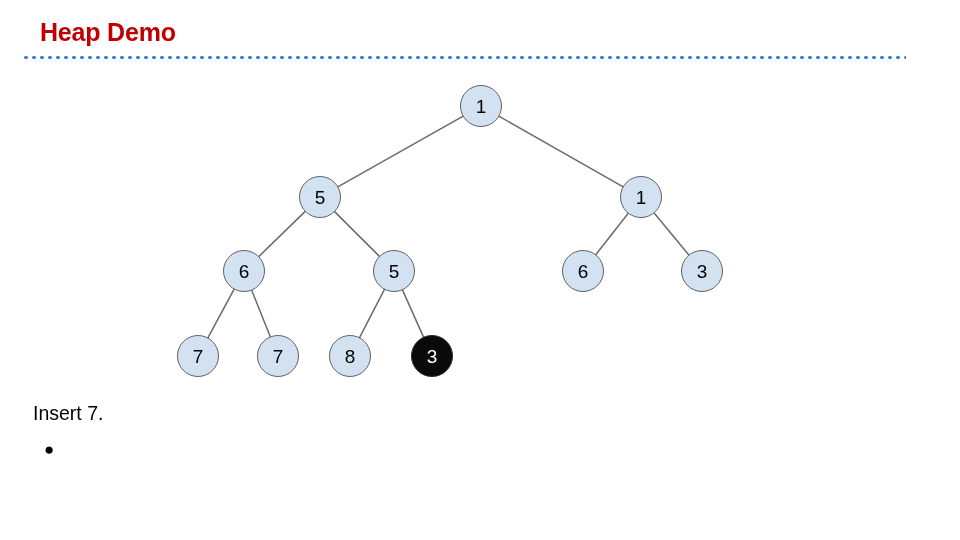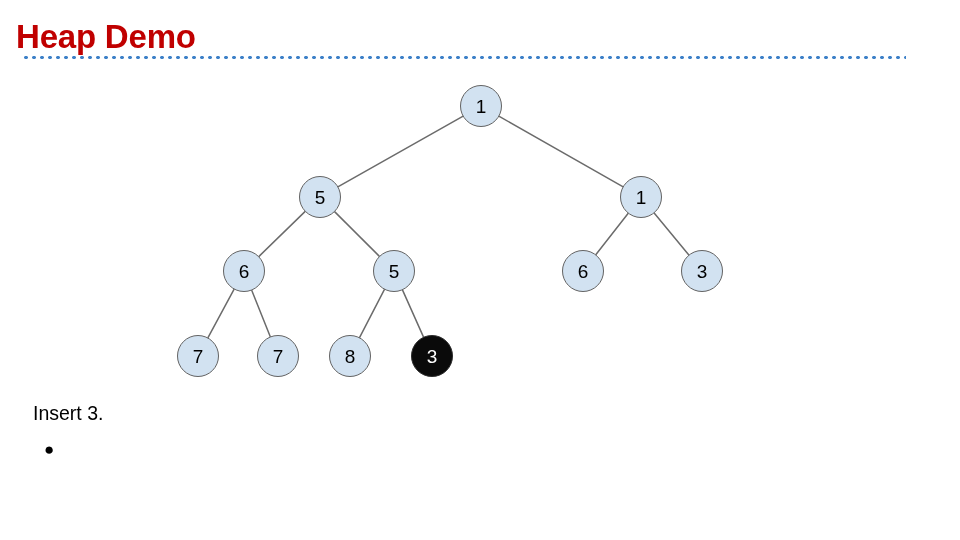--- a/index.html
+++ b/index.html
@@ -17,23 +17,23 @@
   #slide {
     position: relative;
     width: 960px;
     height: 540px;
     background: #FFFFFF;
   }
 
   
   #title {
     position: absolute;
-    left: 16px;
+    left: 40px;
     top: 18px;
-    font-size: 33px;
+    font-size: 25px;
     font-weight: bold;
     color: #C00000;
     letter-spacing: -0.2px;
     white-space: nowrap;
   }
 
   
   #title-rule {
     position: absolute;
     left: 22px;
@@ -175,19 +175,19 @@
         <div class="node" style="left: 329px; top: 335px; width: 42px; height: 42px;">
           <span class="node-label">8</span>
         </div>
         <div class="node highlight" style="left: 411px; top: 335px; width: 42px; height: 42px;">
           <span class="node-label">3</span>
         </div>
       </div>
   </div>
 
   <div id="body-text">
-    <div id="lead-line" class="body-line">Insert 3.</div>
+    <div id="lead-line" class="body-line">Insert 7.</div>
     <div id="bullet-row">
       <span id="bullet-marker">●</span>
     </div>
   </div>
 
 </div>
 
 </body></html>

